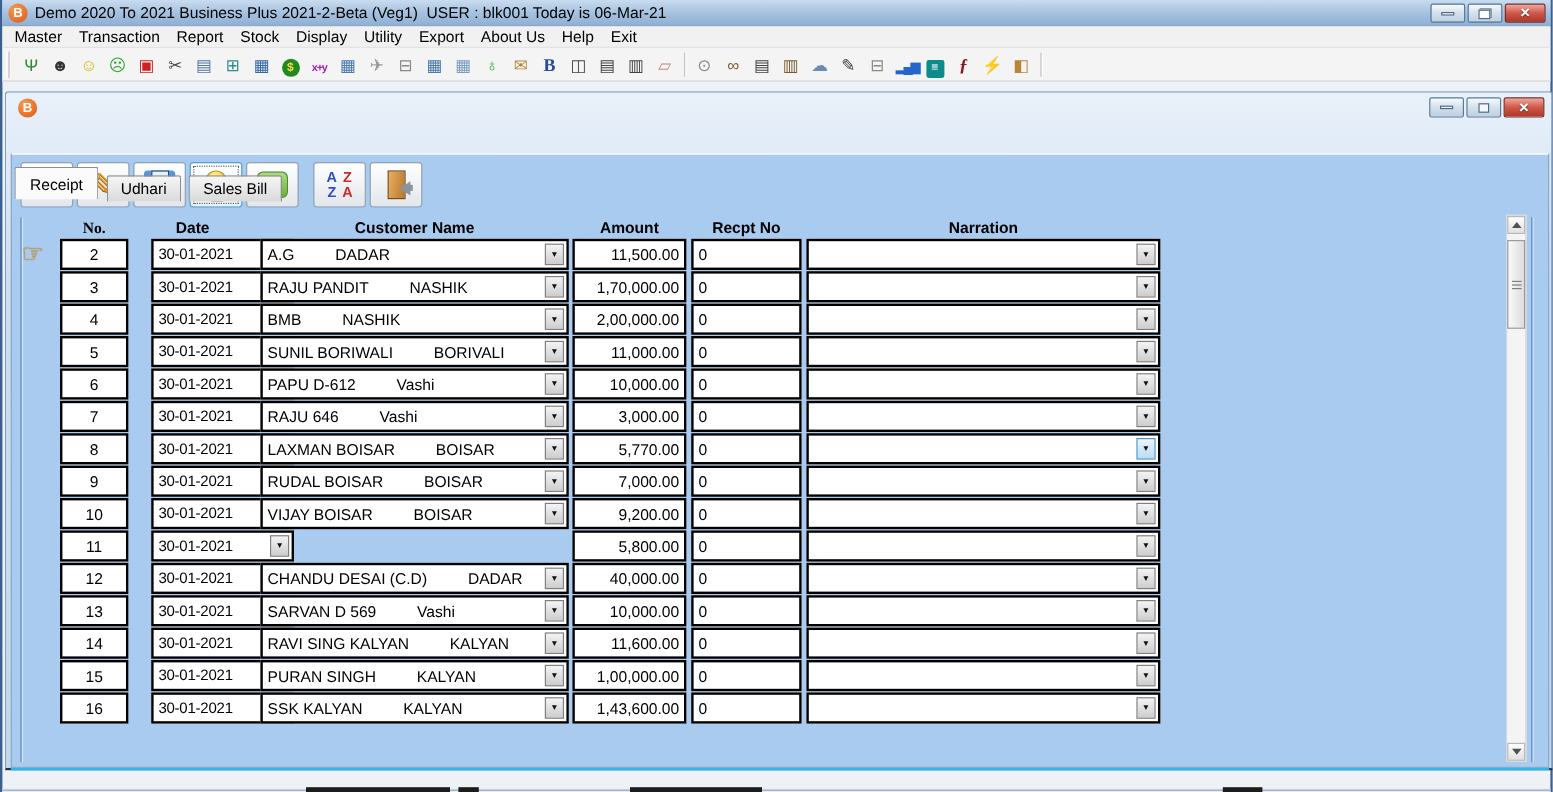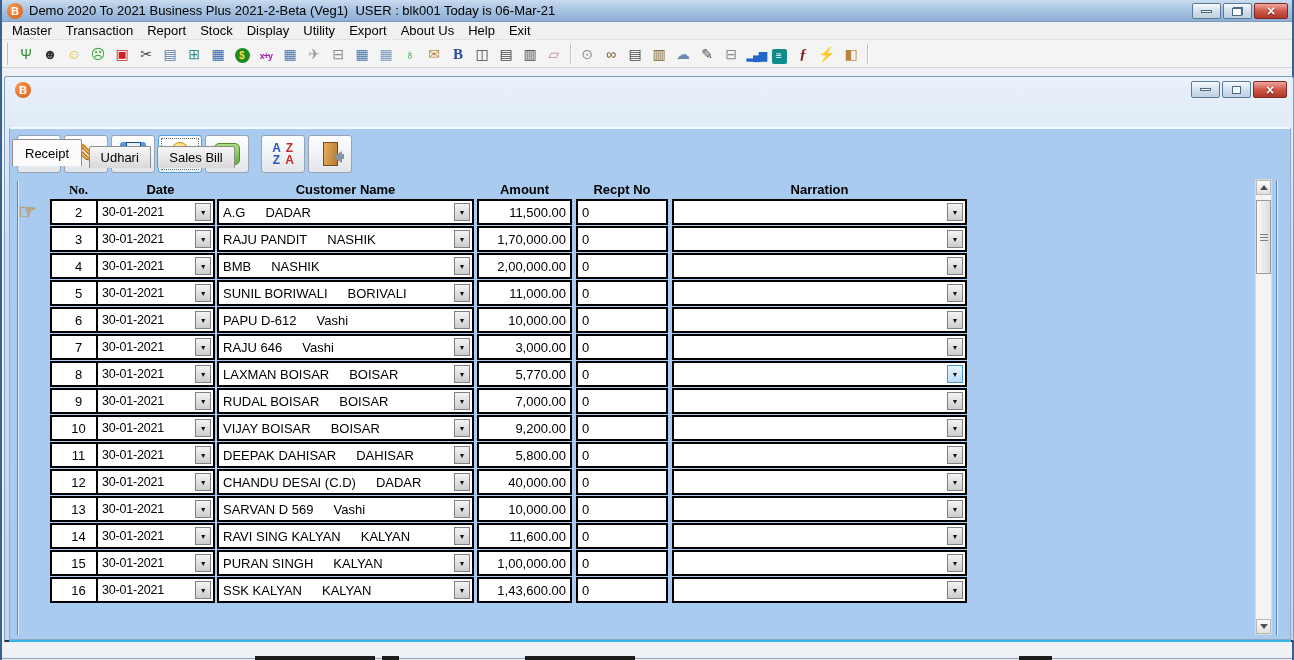--- a/index.html
+++ b/index.html
@@ -97,26 +97,26 @@
 
   .edge-v { position:absolute; top:52px; height:454px; width:1px; background:#6088B8; }
   .edge-v.lt { left:7px; box-shadow:1px 0 0 #DCEAFA; }
   .edge-v.rt { left:1266px; box-shadow:1px 0 0 #DCEAFA; }
 
   .grid { position:absolute; left:0; top:70px; width:100%; }
   .grid-row { position:relative; height:27px; }
   .cell { position:absolute; top:0; height:26px; background:#FFF; border:2px solid #000;
     display:flex; align-items:center; padding:0 4px; font-size:13px; color:#000; overflow:hidden; }
   .c-no   { left:40px;  width:57px; justify-content:center; }
-  .c-date { left:86px; width:119px; font-size:12.5px; letter-spacing:-0.2px; }
+  .c-date { left:116px; width:119px; font-size:12.5px; letter-spacing:-0.2px; }
   .c-cust { left:207px; width:257px; }
   .c-amt  { left:467px; width:95px; justify-content:flex-end; }
   .c-rcpt { left:566px; width:92px; }
   .c-narr { left:662px; width:295px; }
-  .city { margin-left:20px; }
+  .city { margin-left:34px; }
   .cbtn-arrow { position:absolute; right:2px; top:2px; bottom:2px; width:16px;
     background:linear-gradient(#F4F4F4,#CDCDCD); border:1px solid #808080;
     display:flex; align-items:center; justify-content:center; }
   .cbtn-arrow::after { content:"▼"; font-size:7px; color:#111; }
   .cbtn-arrow.hl { background:linear-gradient(#EAF5FE,#BBDDF5); border-color:#4C96CE; }
   .hand { display:none; position:absolute; left:8px; top:1px; font-size:21px; line-height:24px; color:#DD9C40; text-shadow:0 0 1px #8A5A10; }
   .pointer-row .hand { display:block; }
 
   
   .vscroll { position:absolute; left:1245px; top:50px; width:17px; height:456px; background:#F4F4F4; border:1px solid #DADADA; }
@@ -505,25 +505,20 @@
           </div>
           <div class="grid-row">
 
             <div class="cell c-no">
               <span>11</span>
             </div>
             <div class="cell c-date">
               <span>30-01-2021</span>
               <span class="cbtn-arrow"></span>
             </div>
-            <div class="cell c-cust">
-              <span>DEEPAK DAHISAR</span>
-              <span class="city">DAHISAR</span>
-              <span class="cbtn-arrow"></span>
-            </div>
             <div class="cell c-amt">
               <span>5,800.00</span>
             </div>
             <div class="cell c-rcpt">
               <span>0</span>
             </div>
             <div class="cell c-narr">
               <span></span>
               <span class="cbtn-arrow"></span>
             </div>

